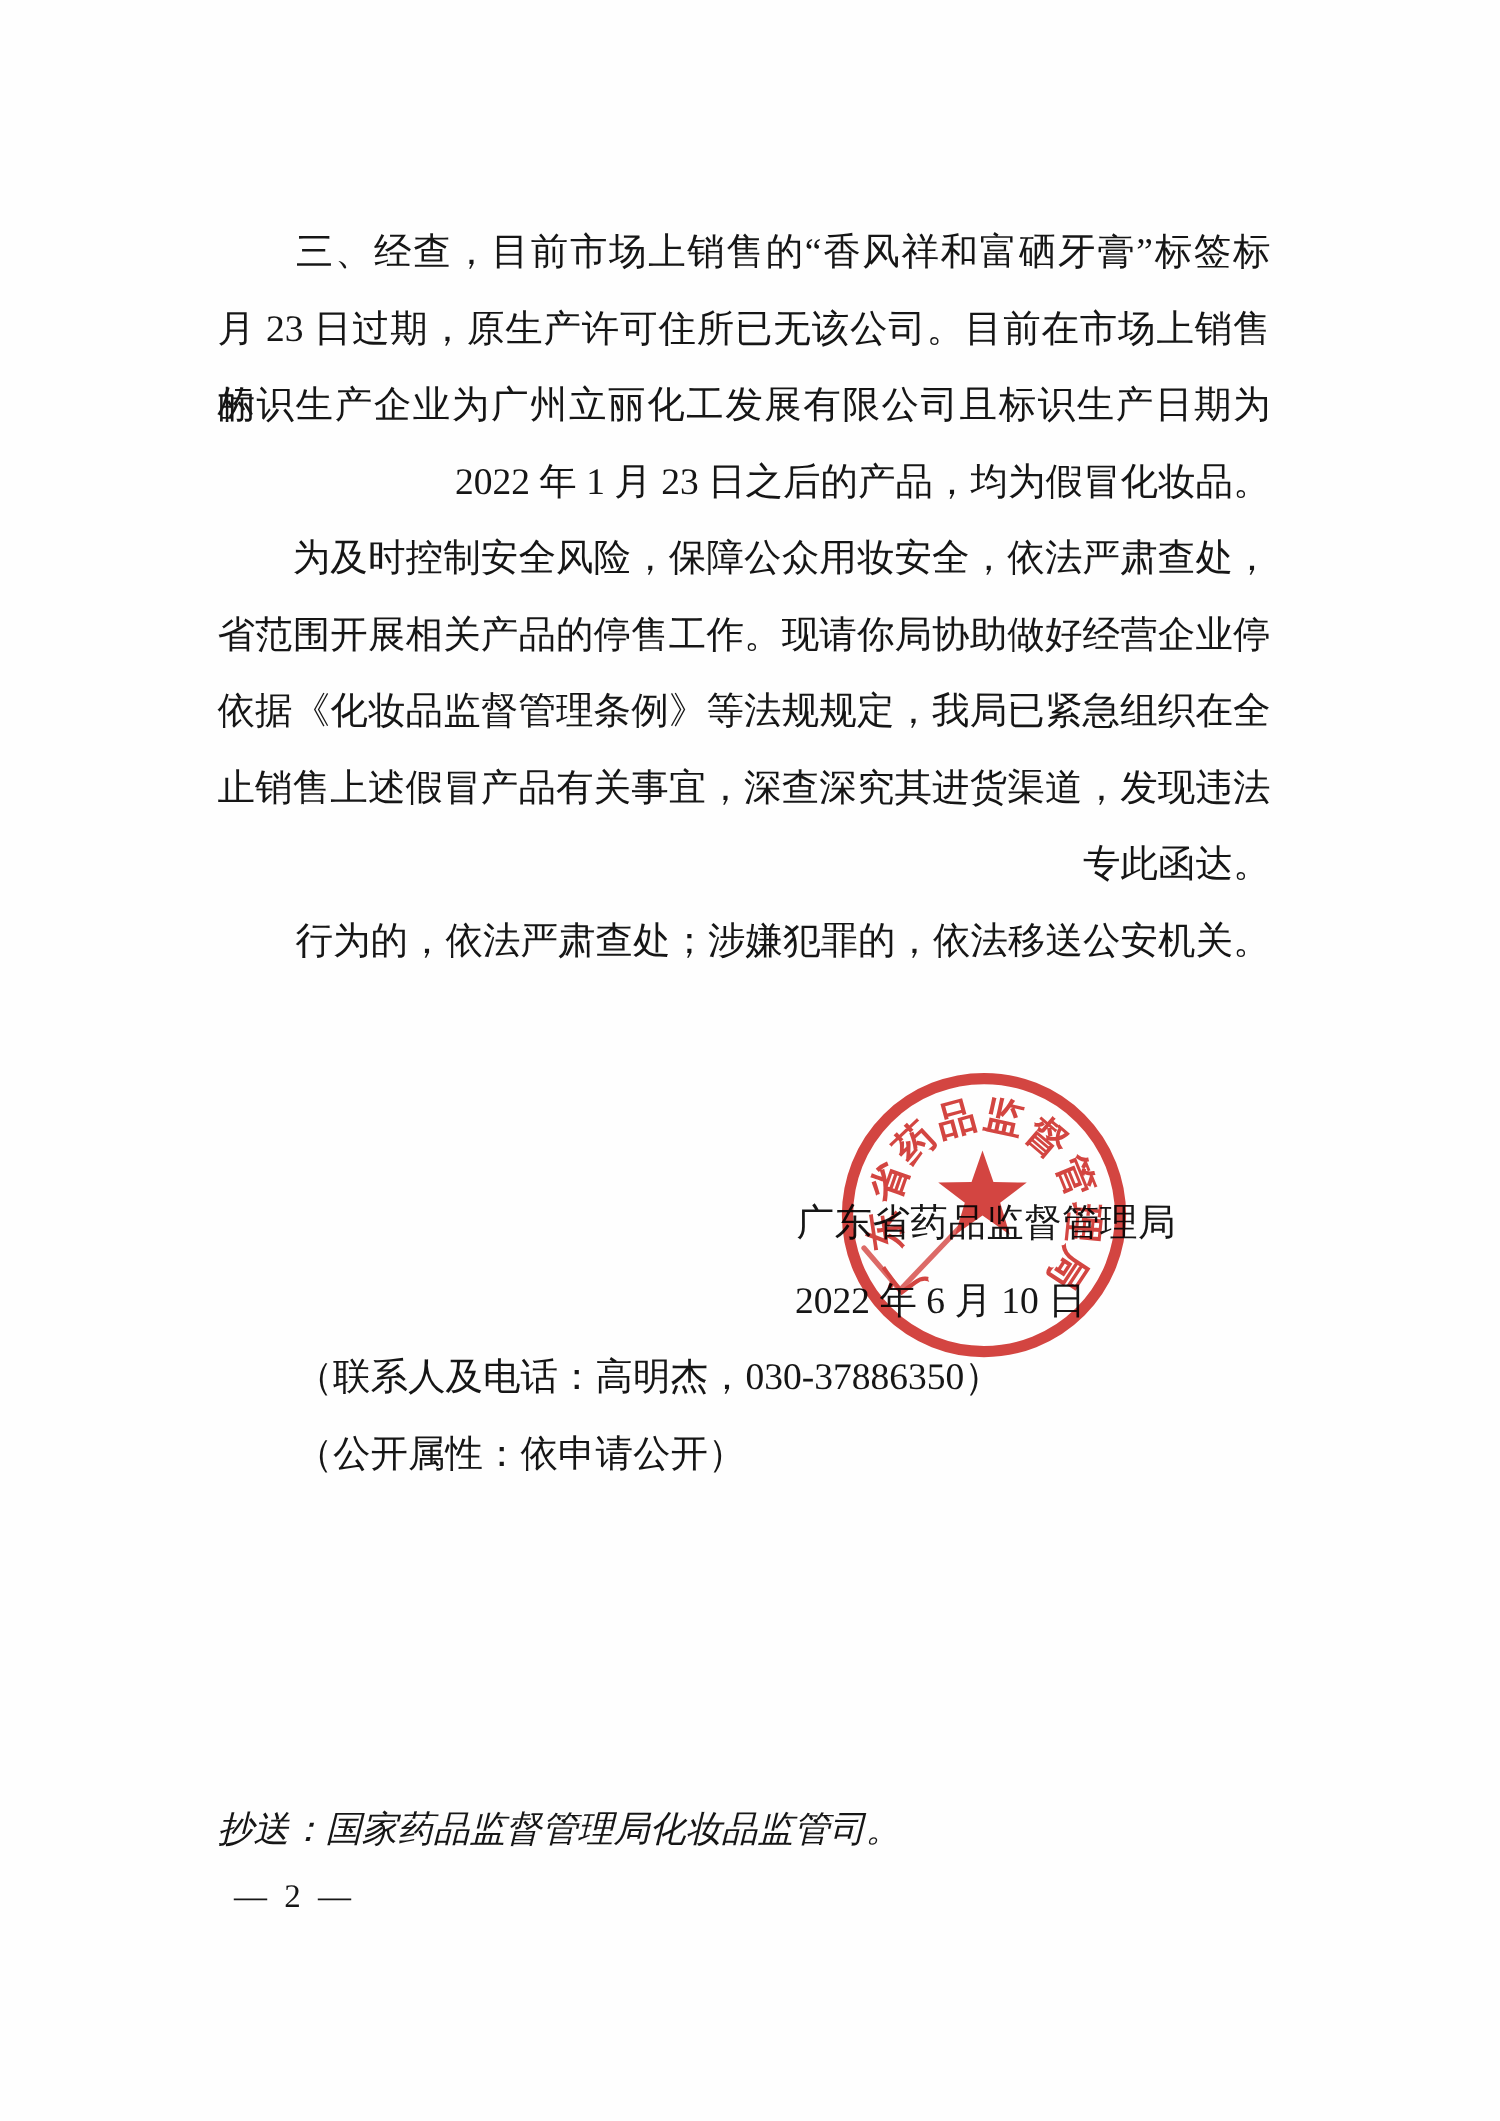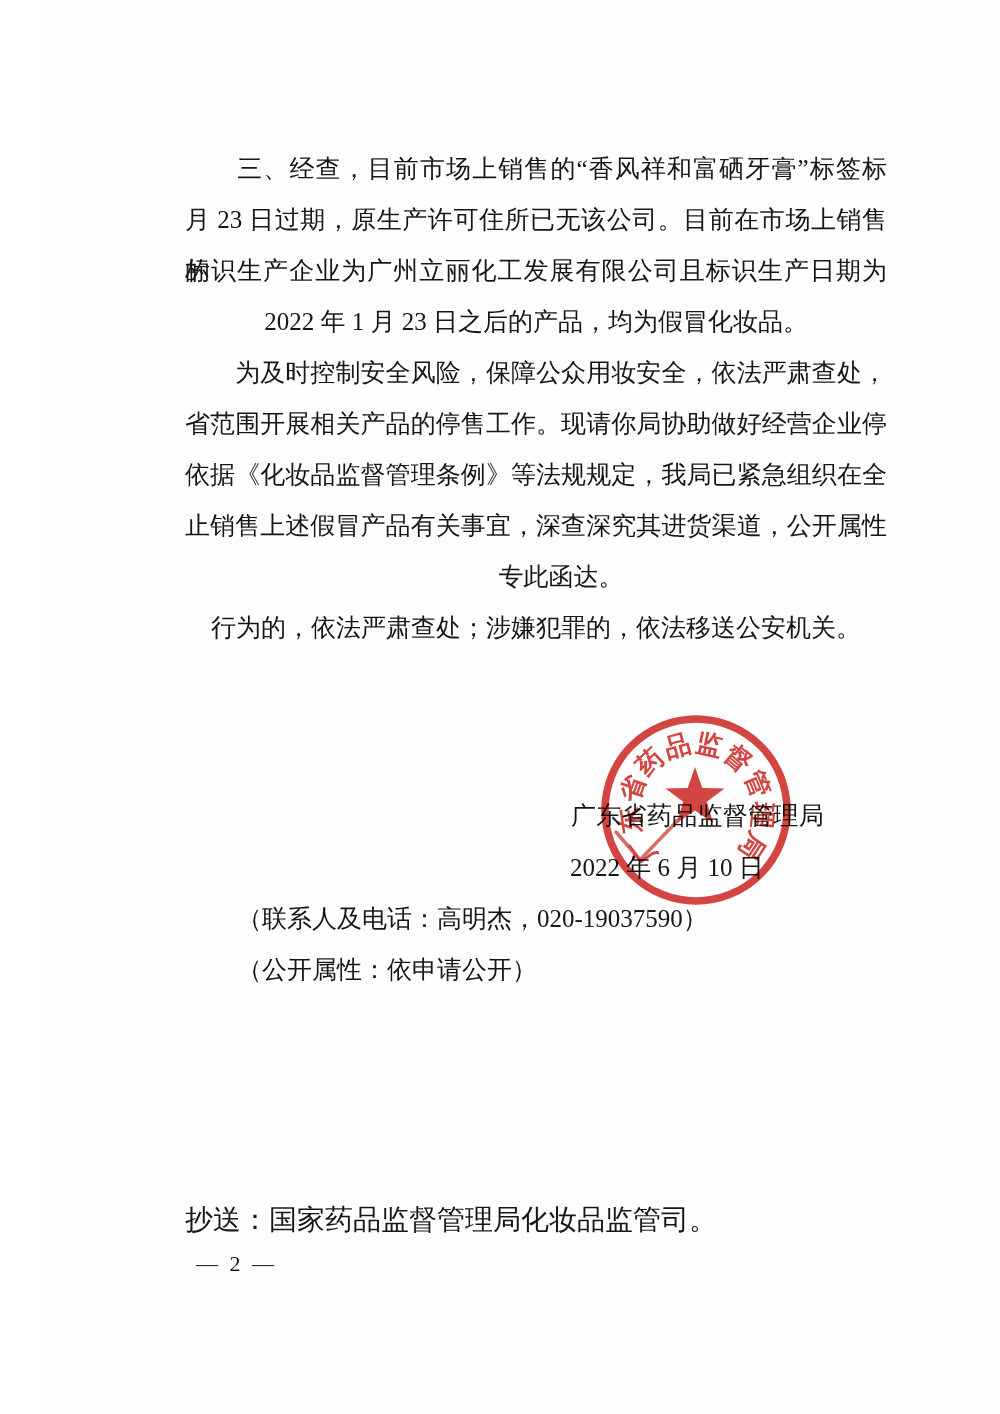--- a/index.html
+++ b/index.html
@@ -4,43 +4,43 @@
 <style>
   html,body{margin:0;padding:0;}
   body{
     width:1000px;height:1414px;
     background:#ffffff;
     position:relative;
     font-family:"Liberation Serif","DejaVu Serif",serif;
     color:#161616;
     overflow:hidden;
   }
-  .page{position:absolute;inset:0;background:#fefefe;margin-left:40px;}
+  .page{position:absolute;inset:0;background:#fefefe;}
   
   .body-text{
     position:absolute;left:145px;top:143px;width:702px;
     font-size:25px;
   }
   .body-text .line{height:51px;line-height:51px;}
   .jl{text-align:justify;text-align-last:justify;}
-  .nl{text-align:center;}
+  .nl{text-align:right;}
   
   .sig-agency{
     position:absolute;left:531px;top:799px;
     font-size:25px;line-height:34px;letter-spacing:0.3px;white-space:nowrap;
   }
   .sig-date{
     position:absolute;left:530px;top:851px;width:260px;
     font-size:25px;line-height:34px;white-space:nowrap;
   }
   
   .notes{position:absolute;left:197px;top:893px;font-size:25px;}
   .notes .line{height:51px;line-height:51px;white-space:nowrap;}
   
-  .cc-line{position:absolute;left:145px;top:1204px;font-size:28px;line-height:32px;white-space:nowrap;}
+  .cc-line{position:absolute;left:145px;top:1204px;font-size:24px;line-height:32px;white-space:nowrap;font-style:italic;}
   .page-number{position:absolute;left:156px;top:1248px;font-size:22px;line-height:32px;letter-spacing:3px;white-space:nowrap;}
   
   .seal{
     position:absolute;left:556px;top:710px;width:200px;height:200px;
     opacity:0.88;mix-blend-mode:multiply;pointer-events:none;
   }
   .seal svg{width:100%;height:100%;display:block;}
   .seal text{
     font-family:"Liberation Serif","DejaVu Serif",serif;
     font-weight:bold;
@@ -52,30 +52,30 @@
 <div class="page">
 
   <div class="body-text">
     <div class="line jl">　　三、经查，目前市场上销售的“香风祥和富硒牙膏”标签标</div>
     <div class="line jl">月 23 日过期，原生产许可住所已无该公司。目前在市场上销售的</div>
     <div class="line jl">标识生产企业为广州立丽化工发展有限公司且标识生产日期为</div>
     <div class="line nl">2022 年 1 月 23 日之后的产品，均为假冒化妆品。</div>
     <div class="line jl">　　为及时控制安全风险，保障公众用妆安全，依法严肃查处，</div>
     <div class="line jl">省范围开展相关产品的停售工作。现请你局协助做好经营企业停</div>
     <div class="line jl">依据《化妆品监督管理条例》等法规规定，我局已紧急组织在全</div>
-    <div class="line jl">止销售上述假冒产品有关事宜，深查深究其进货渠道，公开属性</div>
+    <div class="line jl">止销售上述假冒产品有关事宜，深查深究其进货渠道，发现违法</div>
     <div class="line nl">　　专此函达。</div>
     <div class="line nl">行为的，依法严肃查处；涉嫌犯罪的，依法移送公安机关。</div>
   </div>
 
   <div class="sig-agency">广东省药品监督管理局</div>
   <div class="sig-date">2022 年 6 月 10 日</div>
 
   <div class="notes">
-    <div class="line">（联系人及电话：高明杰，020-19037590）</div>
+    <div class="line">（联系人及电话：高明杰，030-37886350）</div>
     <div class="line">（公开属性：依申请公开）</div>
   </div>
 
   <div class="cc-line">抄送：国家药品监督管理局化妆品监管司。</div>
   <div class="page-number">— 2 —</div>
 
   <div class="seal">
     <svg viewBox="-100 -100 200 200" xmlns="http://www.w3.org/2000/svg">
       <defs>
         <path id="sealArc" d="M -37.3 44.4 A 58 58 0 1 1 37.3 44.4" fill="none"></path>

